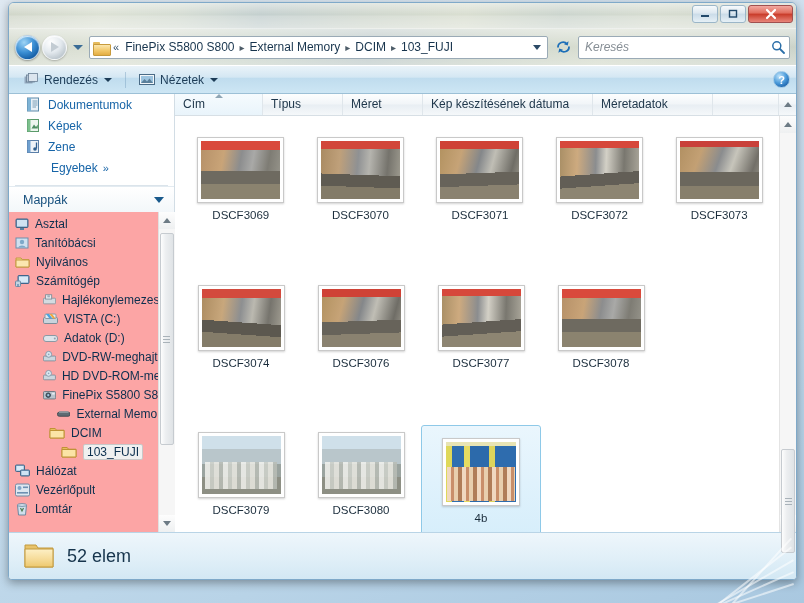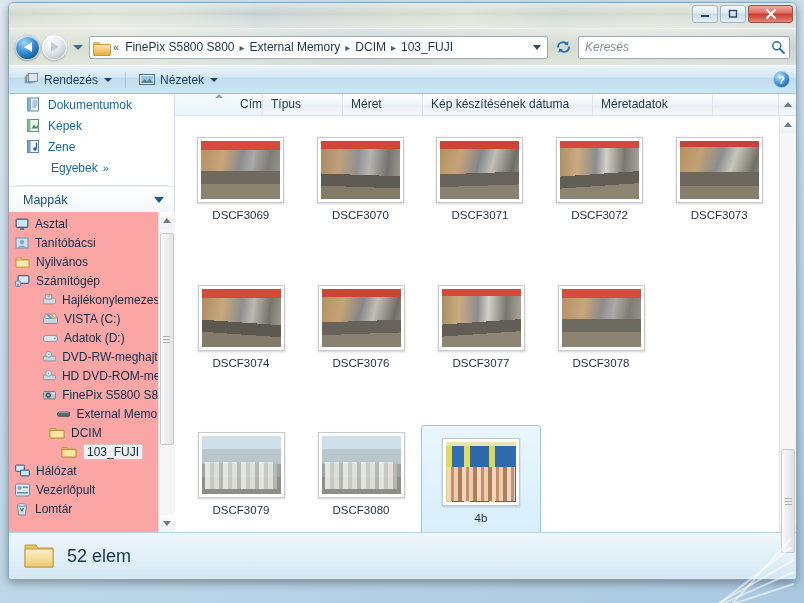--- a/index.html
+++ b/index.html
@@ -221,21 +221,21 @@
   .colhead {
     height: 22px; flex:0 0 22px; display:flex;
     background: linear-gradient(#fdfefe,#f1f5f8 48%, #e8eef3 52%, #f5f8fa);
     border-bottom:1px solid #d7dfe5;
     font-size:12px; color:#20384c;
   }
   .col {
     border-right:1px solid #dfe6eb; padding: 3px 0 0 8px; position:relative; overflow:hidden;
     white-space:nowrap;
   }
-  .col.sorted { background: linear-gradient(#f6fbfe,#e9f4fb); text-align: right; }
+  .col.sorted { background: linear-gradient(#f6fbfe,#e9f4fb); }
   .sortmark {
     position:absolute; left:50%; top:0; margin-left:-4px;
     width:0;height:0;border-left:4px solid transparent;border-right:4px solid transparent;border-bottom:4px solid #8fa6b5;
   }
   .colhead .spacer { flex:1 1 auto; border-right:1px solid #dfe6eb;}
   .colhead .corner { width:17px; flex:0 0 17px; display:flex;align-items:center;justify-content:center; }
 
   .filearea { flex:1 1 auto; display:flex; min-height:0; }
   .grid {
     flex:1 1 auto; padding: 14px 0 0 6px; overflow:hidden; min-width:0;

